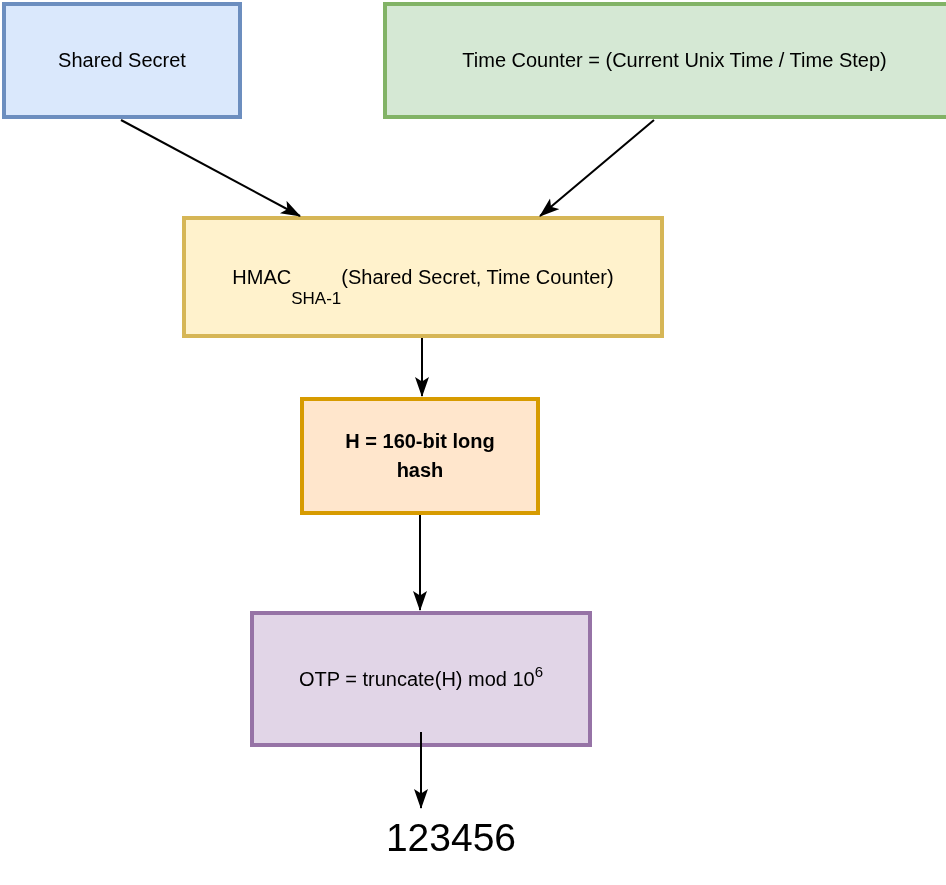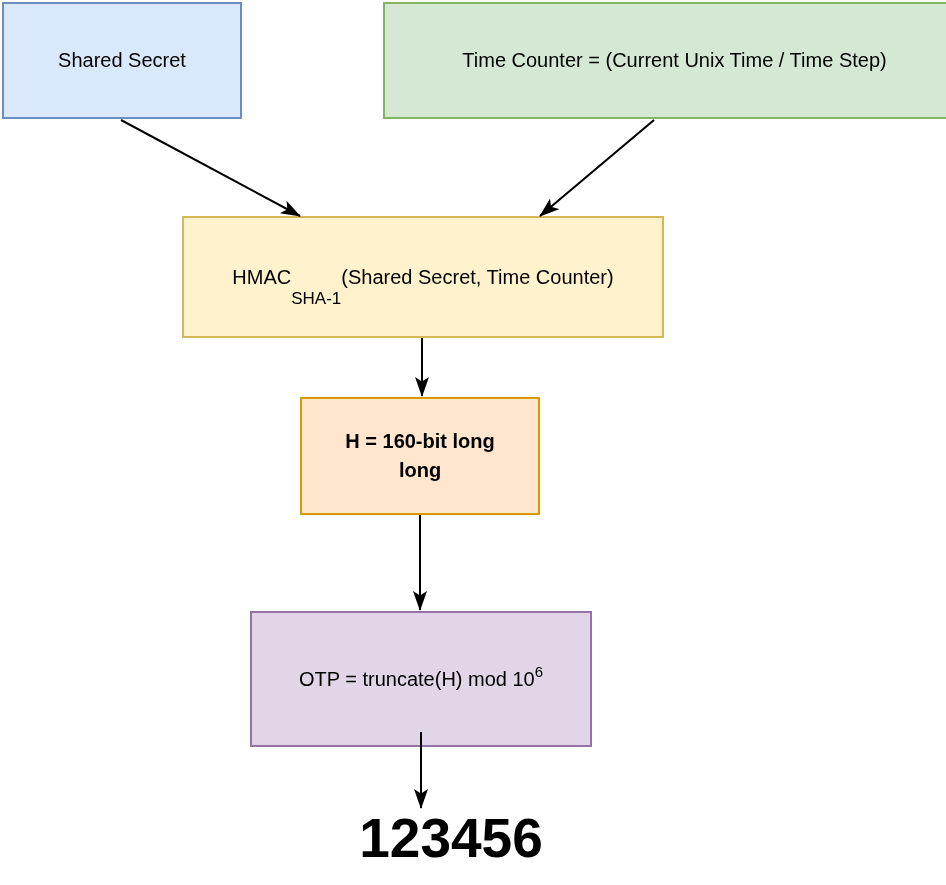--- a/index.html
+++ b/index.html
@@ -12,21 +12,21 @@
     position: relative;
     width: 946px;
     height: 885px;
     background: #ffffff;
     overflow: hidden;
     color: #000000;
   }
   .node {
     position: absolute;
     box-sizing: border-box;
-    border: 2px solid #0f172a;
+    border: 4px solid #0f172a;
     display: flex;
     align-items: center;
     justify-content: center;
     text-align: center;
     font-size: 20px;
     line-height: 1.45;
     padding: 0 8px;
   }
   .n-shared-secret { left: 2px;   top: 2px;   width: 240px; height: 117px; }
   .n-time-counter  { left: 361px; top: 2px;   width: 583px; height: 117px; }
@@ -45,23 +45,22 @@
   }
   .output-text {
     position: absolute;
     left: 321px;
     top: 806px;
     width: 260px;
     height: 64px;
     display: flex;
     align-items: center;
     justify-content: center;
-    font-size: 55px;
+    font-size: 39px;
     letter-spacing: 0px;
-    font-weight: bold;
   }
   .arrows {
     position: absolute;
     left: 0;
     top: 0;
     width: 946px;
     height: 885px;
     pointer-events: none;
   }
   .arrows line {
@@ -84,21 +83,21 @@
 
   <div class="node n-hmac" style="background: rgb(255, 242, 204); border-color: rgb(214, 182, 86);">
     <span>
       <span>HMAC</span><span class="sub">SHA-1</span><span>(Shared Secret, Time Counter)</span>
     </span>
   </div>
 
   <div class="node n-hash" style="background: rgb(255, 230, 204); border-color: rgb(215, 155, 0); font-weight: bold;">
     <span>
       <span>H = 160-bit long</span><br>
-      <span>long</span>
+      <span>hash</span>
     </span>
   </div>
 
   <div class="node n-otp" style="background: rgb(225, 213, 231); border-color: rgb(150, 115, 166);">
     <span>
       <span>OTP = truncate(H) mod 10</span><span class="sup">6</span>
     </span>
   </div>
 
   <div class="output-text">123456</div>

